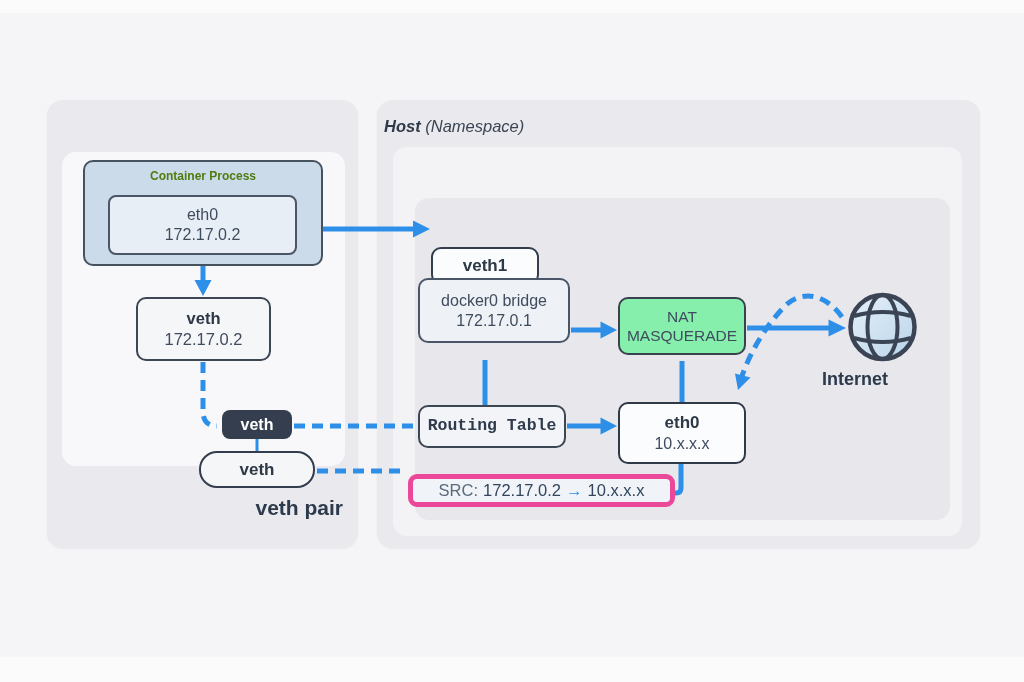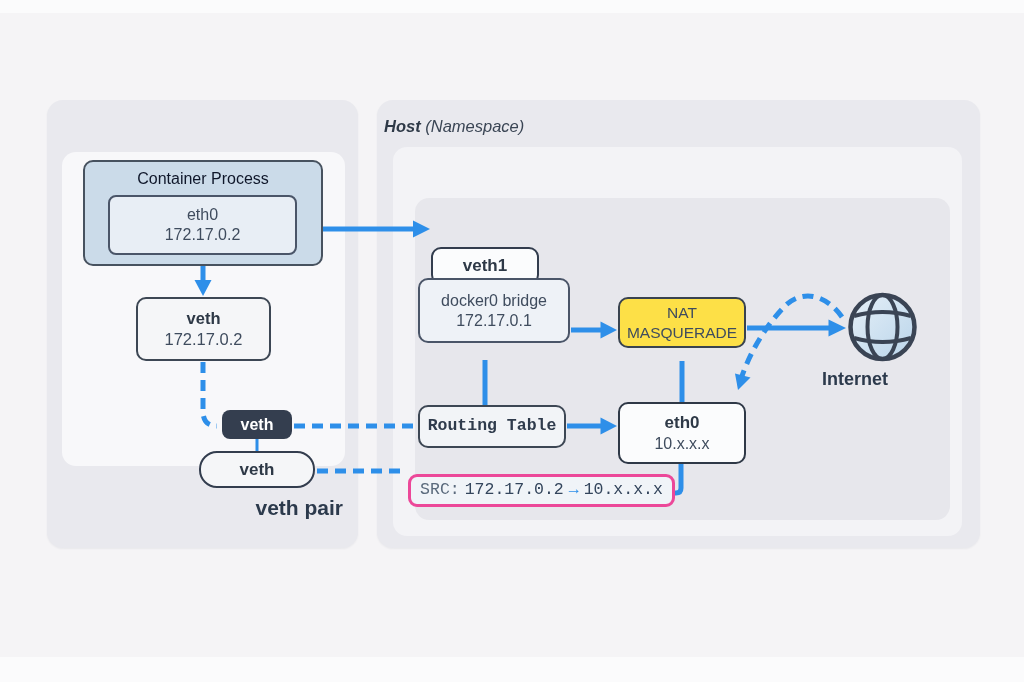--- a/index.html
+++ b/index.html
@@ -20,40 +20,40 @@
   .h-inner{position:absolute;left:415px;top:198px;width:535px;height:322px;background:#e7e7ec;border-radius:14px;}
 
   .node{position:absolute;box-sizing:border-box;border:2px solid #3d4754;border-radius:10px;
         display:flex;flex-direction:column;align-items:center;justify-content:center;
         text-align:center;color:#3f4c5e;z-index:10;line-height:1.25;}
   .node .l1b{font-weight:bold;color:#2e3947;}
   .node .l1{color:#3f4c5e;}
   .node .l2{color:#3f4c5e;}
 
   .process{left:83px;top:160px;width:240px;height:106px;background:#cbdbe9;border-color:#47525f;justify-content:flex-start;padding-top:7px;}
-  .process-title{font-weight:normal;font-size:16px;color:#0f172a;}
+  .process-title{font-weight:bold;font-size:12px;color:#4d7c0f;}
   .eth0c{left:108px;top:195px;width:189px;height:60px;background:#e8eef5;border-color:#4a5568;border-radius:8px;font-size:16px;}
   .vethbox{left:136px;top:297px;width:135px;height:64px;background:#f5f6f8;font-size:16.5px;}
   .badge{left:222px;top:410px;width:70px;height:29px;background:#343e4f;border:none;border-radius:8px;
          color:#fff;font-weight:bold;font-size:16px;}
   .pill{left:199px;top:451px;width:116px;height:37px;background:#f5f6f8;border-width:2.5px;border-color:#333d4e;
         border-radius:18px;font-weight:bold;font-size:17px;color:#2e3947;}
   .vethpair{position:absolute;left:173px;top:496px;width:170px;text-align:right;
             font-weight:bold;font-size:21px;color:#2c3a4c;z-index:10;}
 
   .veth1{left:431px;top:211px;width:108px;height:38px;background:#fbfcfd;border-width:2.5px;border-color:#333d4e;
          font-weight:bold;font-size:17px;color:#2e3947;margin-top:36px;}
   .docker0{left:418px;top:278px;width:152px;height:65px;background:#eef2f7;border-color:#4a5568;font-size:16px;text-align:center;}
-  .nat{left:618px;top:297px;width:128px;height:51px;background:#fde047;border-width:2.5px;border-color:#39434f;font-size:15.5px;}
+  .nat{left:618px;top:297px;width:128px;height:58px;background:#86efac;border-width:2.5px;border-color:#39434f;font-size:15.5px;}
   .routing{left:418px;top:405px;width:148px;height:43px;background:#f2f4f7;font-weight:600;font-size:16.5px;color:#2f3b4c;font-family:Liberation Mono, monospace;}
   .eth0h{left:618px;top:402px;width:128px;height:62px;background:#fbfcfd;border-width:2.5px;border-color:#2f3947;font-size:16px;}
   .eth0h .l1b{font-size:17px;}
 
-  .src{left:408px;top:474px;width:267px;height:33px;background:#f0f4f8;border:3px solid #ec4899;border-radius:9px;
-       flex-direction:row;font-size:16.5px;gap:5px;font-family:Liberation Mono, monospace;}
+  .src{left:408px;top:474px;width:267px;height:33px;background:#f0f4f8;border:5px solid #ec4899;border-radius:9px;
+       flex-direction:row;font-size:16.5px;gap:5px;}
   .src .pfx{color:#5a6a7c;}
   .src .dark{color:#33455c;}
   .src .arr{color:var(--blue,#2e8fe9);}
 
   .globe-wrap{position:absolute;left:845px;top:289px;width:76px;height:78px;z-index:10;}
   .internet-label{position:absolute;left:822px;top:369px;width:120px;text-align:left;
                   font-weight:bold;font-size:18px;color:#2c3a4c;z-index:10;}
 
   .connectors{position:absolute;left:0;top:0;z-index:5;}
   .connectors .solid{fill:none;stroke:var(--blue,#2e8fe9);stroke-width:5;}

